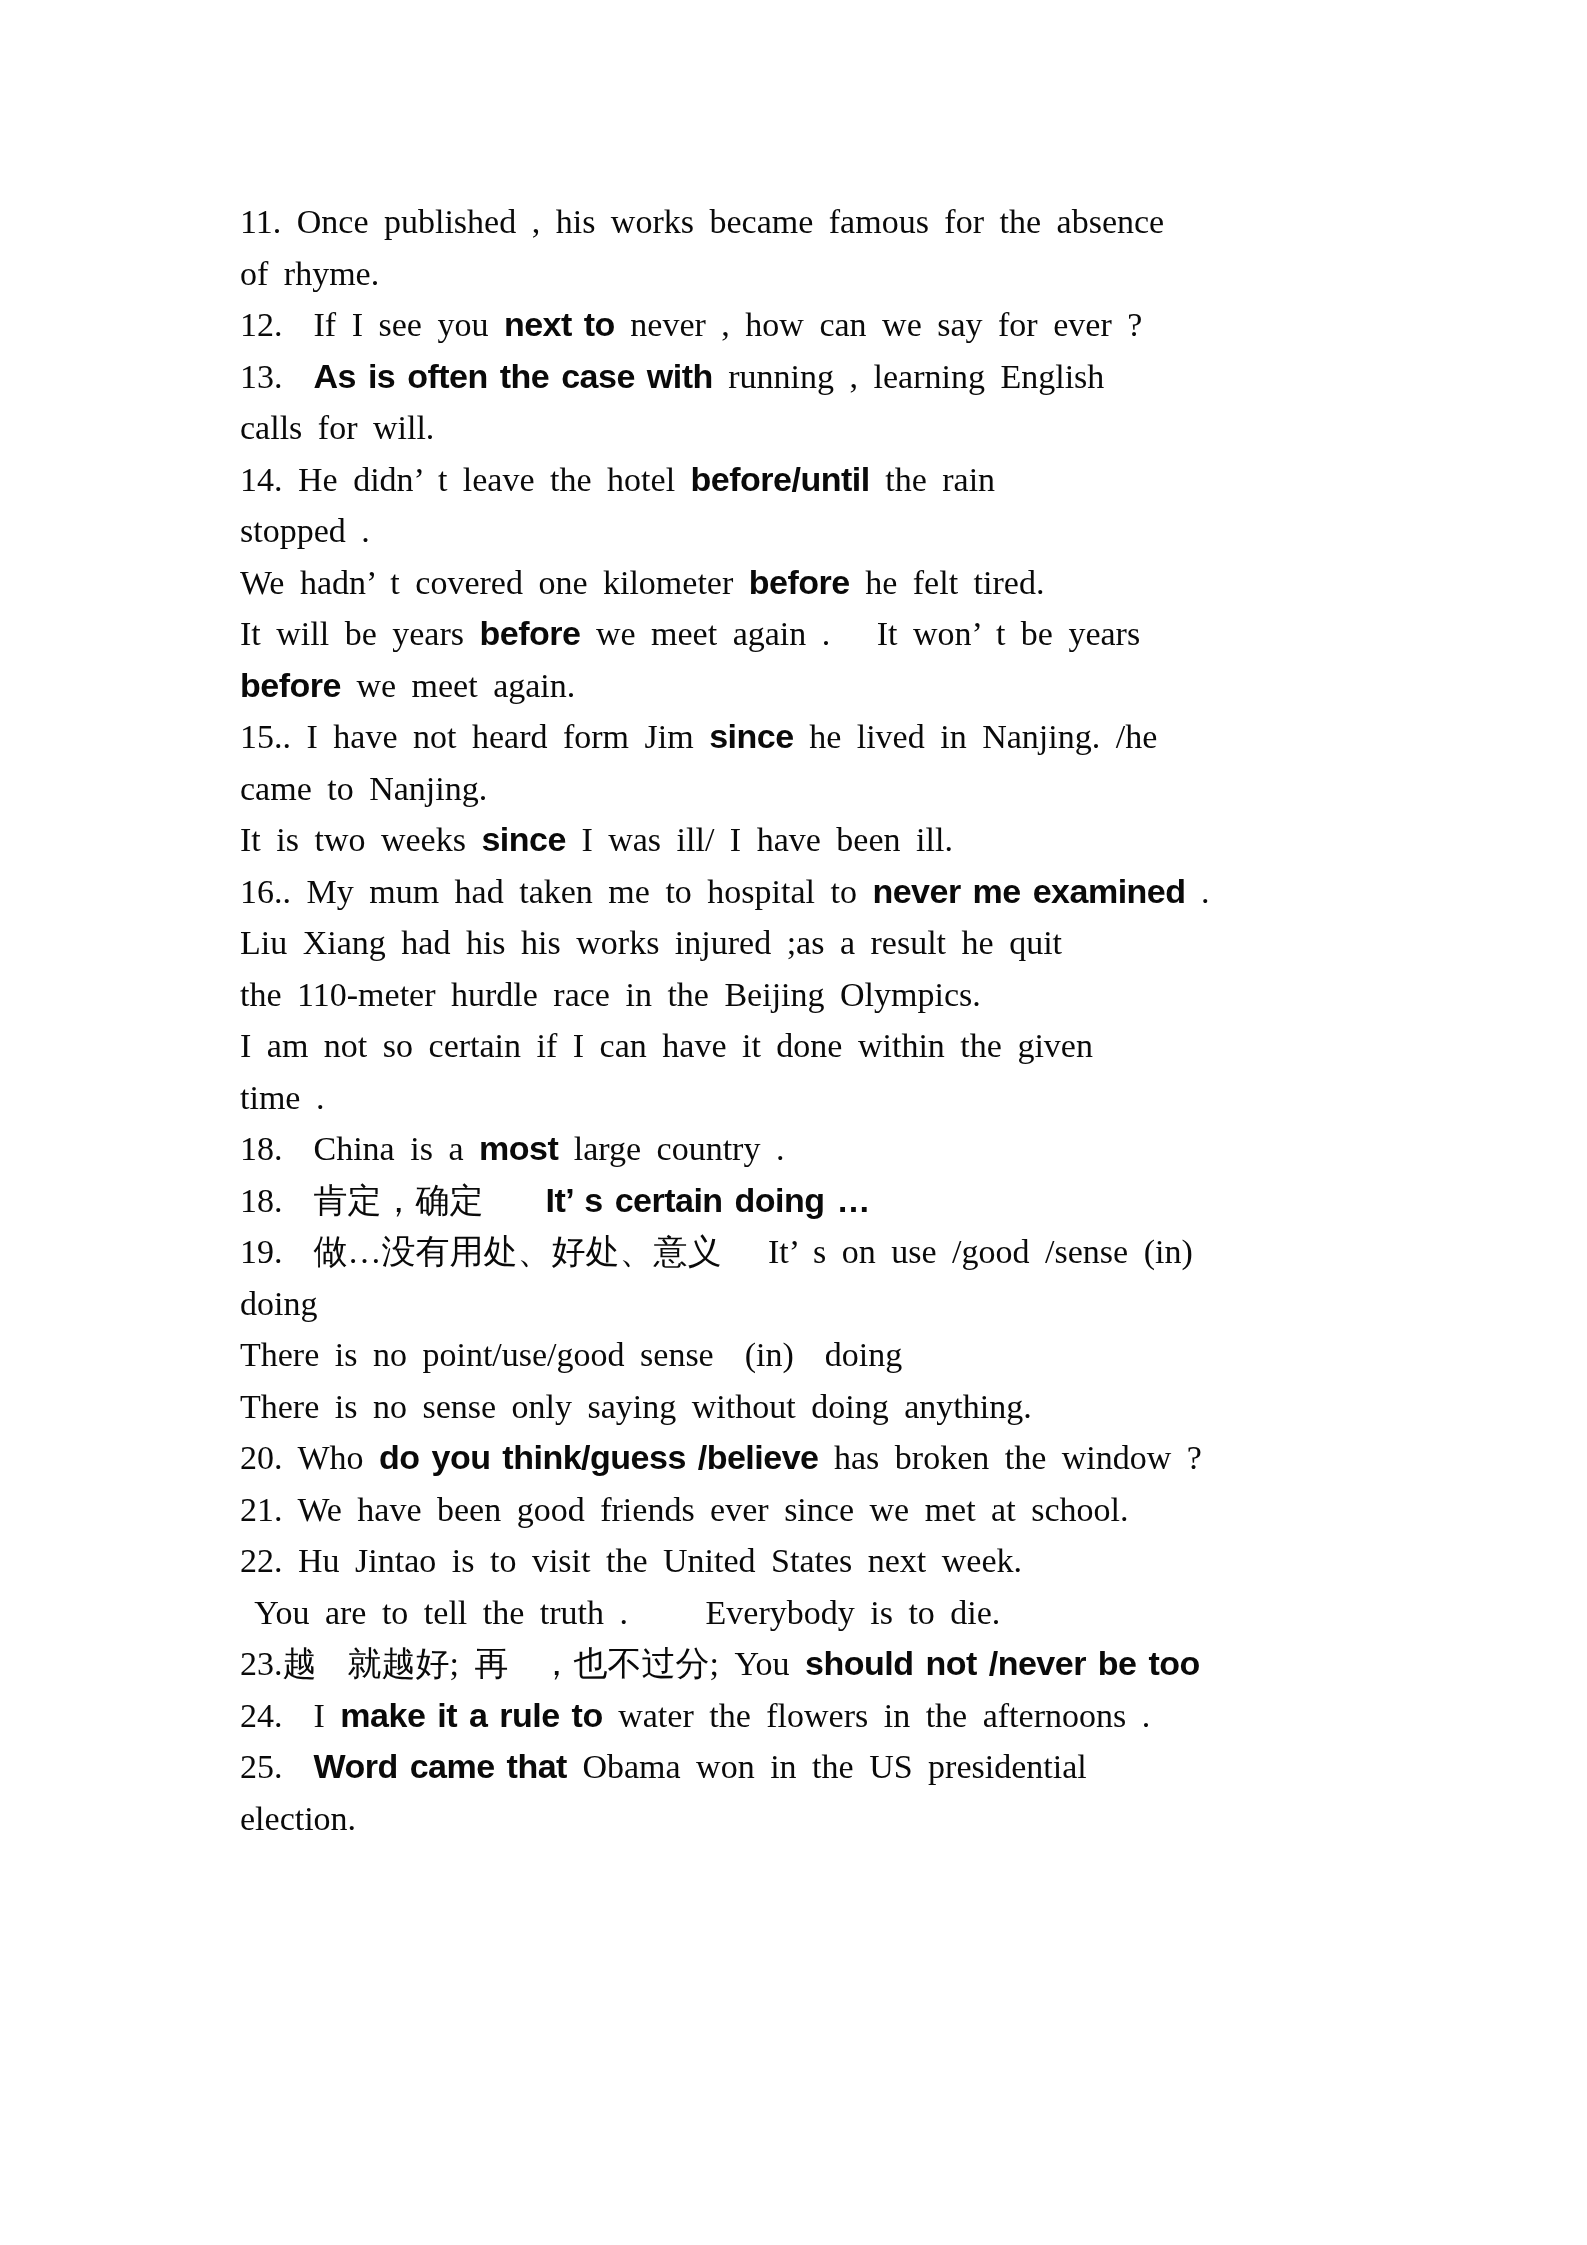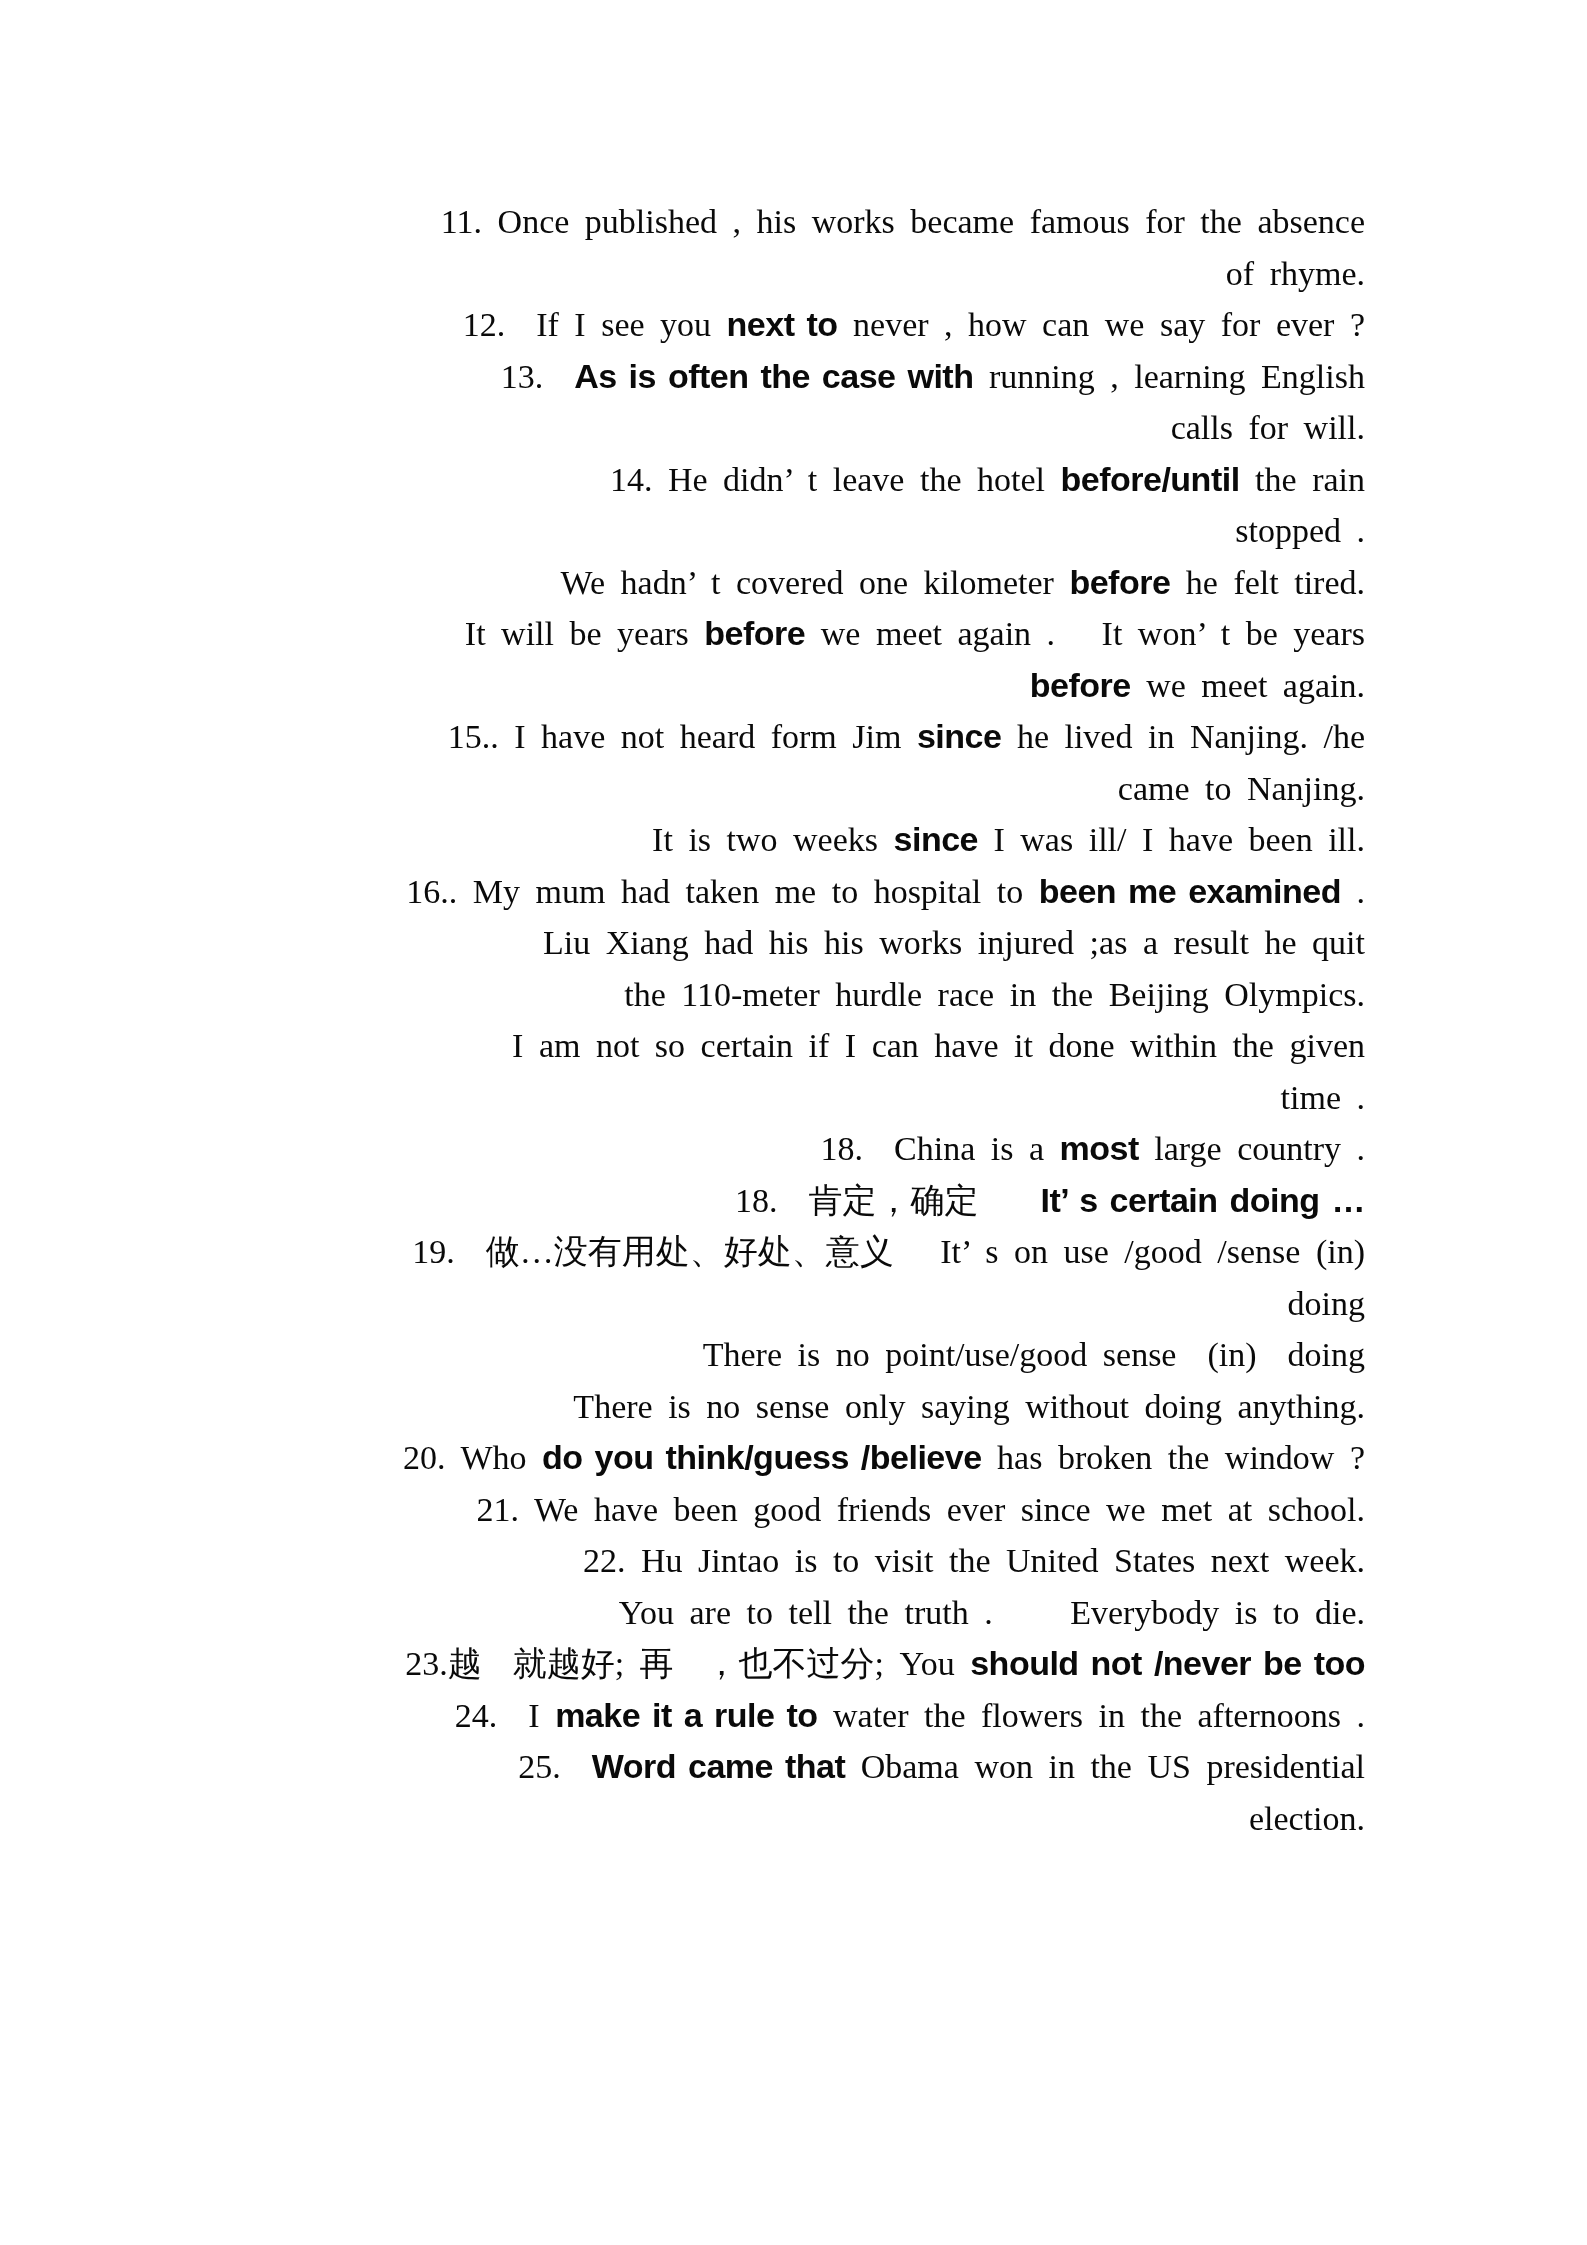--- a/index.html
+++ b/index.html
@@ -22,21 +22,20 @@
     width: 1125px;
     color: #0a0a0a;
     font-family: "Liberation Serif", "DejaVu Serif", serif;
     font-size: 34px;
     line-height: 51.5px;
     word-spacing: 7px;
   }
   .line {
     white-space: pre;      
     height: 51.5px;
-    text-align: right;
   }
   .seg { font-weight: 400; }
   .seg.b {
     font-weight: 700;
     font-family: "Liberation Sans", "DejaVu Sans", sans-serif; 
     letter-spacing: -0.5px;
     word-spacing: 3px;
     margin-top: 26px;
   }
 </style>
@@ -51,21 +50,21 @@
       <div class="line"><span class="seg">13.  </span><span class="seg b">As is often the case with</span><span class="seg"> running , learning English</span></div>
       <div class="line"><span class="seg">calls for will.</span></div>
       <div class="line"><span class="seg">14. He didn’ t leave the hotel </span><span class="seg b">before/until</span><span class="seg"> the rain</span></div>
       <div class="line"><span class="seg">stopped .</span></div>
       <div class="line"><span class="seg">We hadn’ t covered one kilometer </span><span class="seg b">before</span><span class="seg"> he felt tired.</span></div>
       <div class="line"><span class="seg">It will be years </span><span class="seg b">before</span><span class="seg"> we meet again .   It won’ t be years</span></div>
       <div class="line"><span class="seg b">before</span><span class="seg"> we meet again.</span></div>
       <div class="line"><span class="seg">15.. I have not heard form Jim </span><span class="seg b">since</span><span class="seg"> he lived in Nanjing. /he</span></div>
       <div class="line"><span class="seg">came to Nanjing.</span></div>
       <div class="line"><span class="seg">It is two weeks </span><span class="seg b">since</span><span class="seg"> I was ill/ I have been ill.</span></div>
-      <div class="line"><span class="seg">16.. My mum had taken me to hospital to </span><span class="seg b">been me examined</span><span class="seg"> .</span></div>
+      <div class="line"><span class="seg">16.. My mum had taken me to hospital to </span><span class="seg b">never me examined</span><span class="seg"> .</span></div>
       <div class="line"><span class="seg">Liu Xiang had his his works injured ;as a result he quit</span></div>
       <div class="line"><span class="seg">the 110-meter hurdle race in the Beijing Olympics.</span></div>
       <div class="line"><span class="seg">I am not so certain if I can have it done within the given</span></div>
       <div class="line"><span class="seg">time .</span></div>
       <div class="line"><span class="seg">18.  China is a </span><span class="seg b">most</span><span class="seg"> large country .</span></div>
       <div class="line"><span class="seg">18.  肯定，确定    </span><span class="seg b">It’ s certain doing …</span></div>
       <div class="line"><span class="seg">19.  做…没有用处、好处、意义   It’ s on use /good /sense (in)</span></div>
       <div class="line"><span class="seg">doing</span></div>
       <div class="line"><span class="seg">There is no point/use/good sense  (in)  doing</span></div>
       <div class="line"><span class="seg">There is no sense only saying without doing anything.</span></div>

